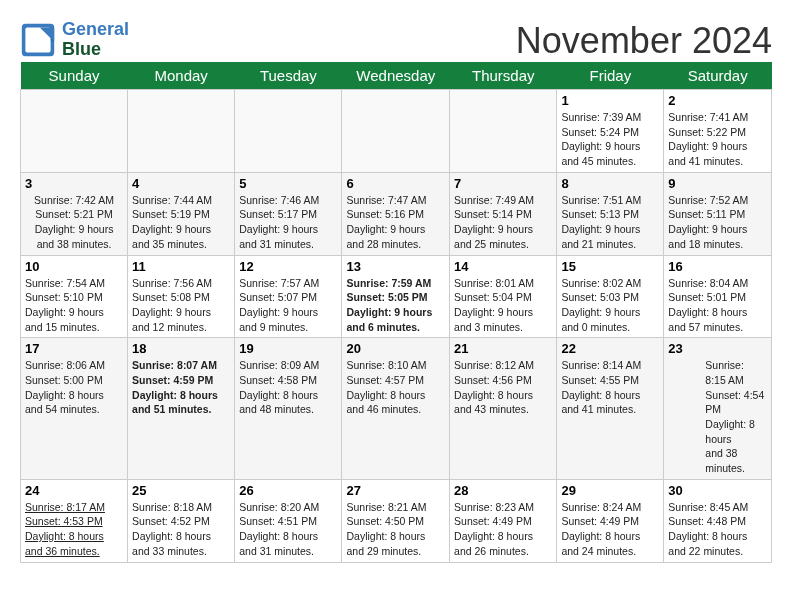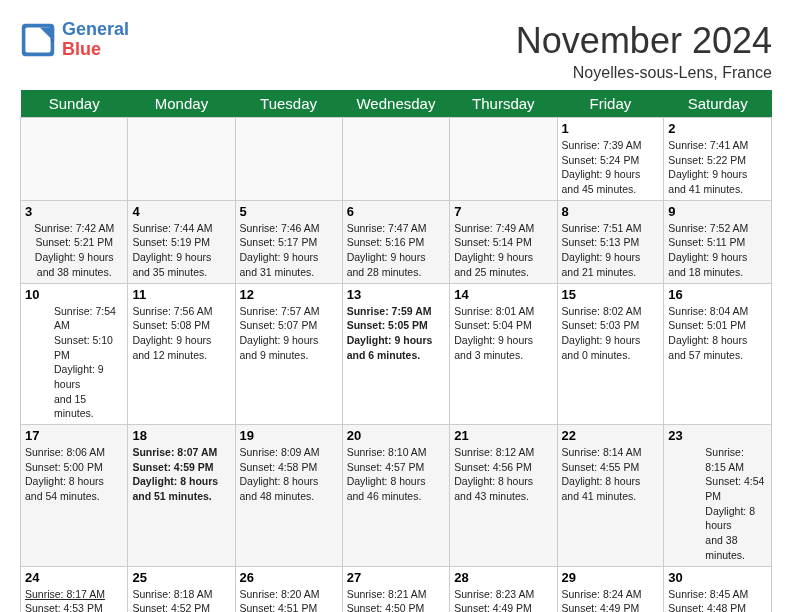--- a/index.html
+++ b/index.html
@@ -7,21 +7,21 @@
       font-family: Arial, sans-serif;
       background: #fff;
       width: 792px;
       min-height: 612px;
       padding: 20px;
     }
     .header {
       display: flex;
       justify-content: space-between;
       align-items: flex-start;
-      margin-bottom: 8px;
+      margin-bottom: 0;
     }
     .logo {
       display: flex;
       align-items: center;
       gap: 6px;
     }
     .logo-text {
       font-size: 18px;
       font-weight: bold;
       color: #333;
@@ -95,26 +95,25 @@
 <div class="header">
   <div class="logo">
     <svg class="logo-icon" viewBox="0 0 40 40">
       <rect x="2" y="2" width="36" height="36" rx="4" fill="#3a7abf"></rect>
       <polygon points="22,8 36,8 36,22" fill="#1a5fa0"></polygon>
       <rect x="6" y="6" width="28" height="28" rx="2" fill="white"></rect>
       <polygon points="22,6 38,6 38,22" fill="#3a7abf"></polygon>
     </svg>
     <div class="logo-text">
       <div><span>General</span></div>
-      <div><span style="color:#ef4444">Blue</span></div>
+      <div><span style="color:#14532d">Blue</span></div>
     </div>
   </div>
   <div class="title-block">
     <div class="month-title">November 2024</div>
-    <div class="location">Noyelles-sous-Lens, France</div>
   </div>
 </div>
 
 <table class="calendar">
   <thead>
     <tr>
     <th>Sunday</th>
         <th>Monday</th>
         <th>Tuesday</th>
         <th>Wednesday</th>
@@ -192,21 +191,21 @@
           <span class="day-number">9</span>
           <div class="day-info" style="white-space: pre-line;">Sunrise: 7:52 AM
 Sunset: 5:11 PM
 Daylight: 9 hours
 and 18 minutes.</div>
         </td>
       </tr>
       <tr>
         <td>
           <span class="day-number">10</span>
-          <div class="day-info" style="white-space: pre-line; margin-left: 29px;">Sunrise: 7:54 AM
+          <div class="day-info" style="white-space: pre-line;">Sunrise: 7:54 AM
 Sunset: 5:10 PM
 Daylight: 9 hours
 and 15 minutes.</div>
         </td>
         <td>
           <span class="day-number">11</span>
           <div class="day-info" style="white-space: pre-line;">Sunrise: 7:56 AM
 Sunset: 5:08 PM
 Daylight: 9 hours
 and 12 minutes.</div>

